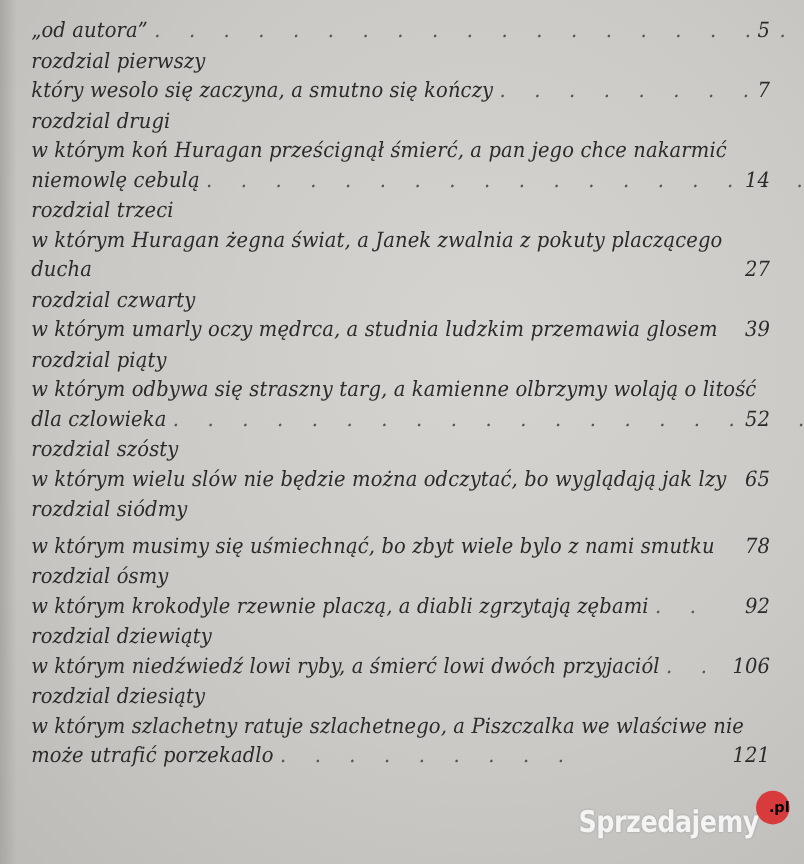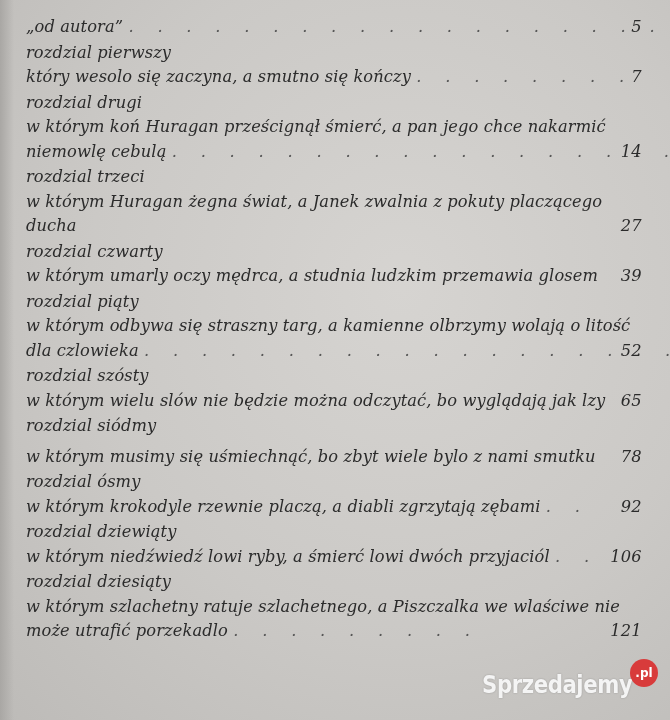--- a/index.html
+++ b/index.html
@@ -34,23 +34,23 @@
     .watermark {
       position: absolute; left: 482px; top: 670px;
       font-family: "DejaVu Sans", "Liberation Sans", sans-serif;
       font-weight: bold; font-size: 25px; letter-spacing: -0.5px;
       color: #f4f4f4; text-shadow: 0 0 2px rgba(0,0,0,0.25);
       transform: scaleX(0.85); transform-origin: left top;
     }
     .watermark-badge {
       position: absolute; left: 630px; top: 659px;
       width: 28px; height: 28px; border-radius: 50%;
-      background: #d83b3b; color: #ffffff;
+      background: #d83b3b; color: #000000;
       font-family: "DejaVu Sans", "Liberation Sans", sans-serif;
-      font-weight: bold; font-size: 12px; line-height: 28px; text-align: center;
+      font-weight: bold; font-size: 12px; line-height: 28px; text-align: right;
     }
   </style>
 </head>
 <body>
 
 <div class="page-edge"></div>
 
 <div class="toc">
 
   <div class="entry">

